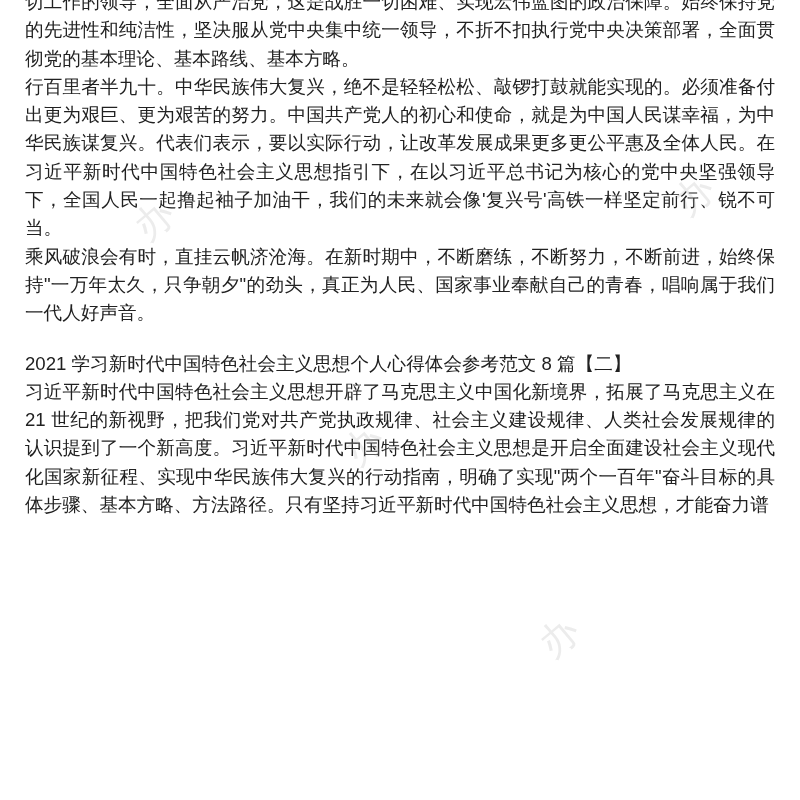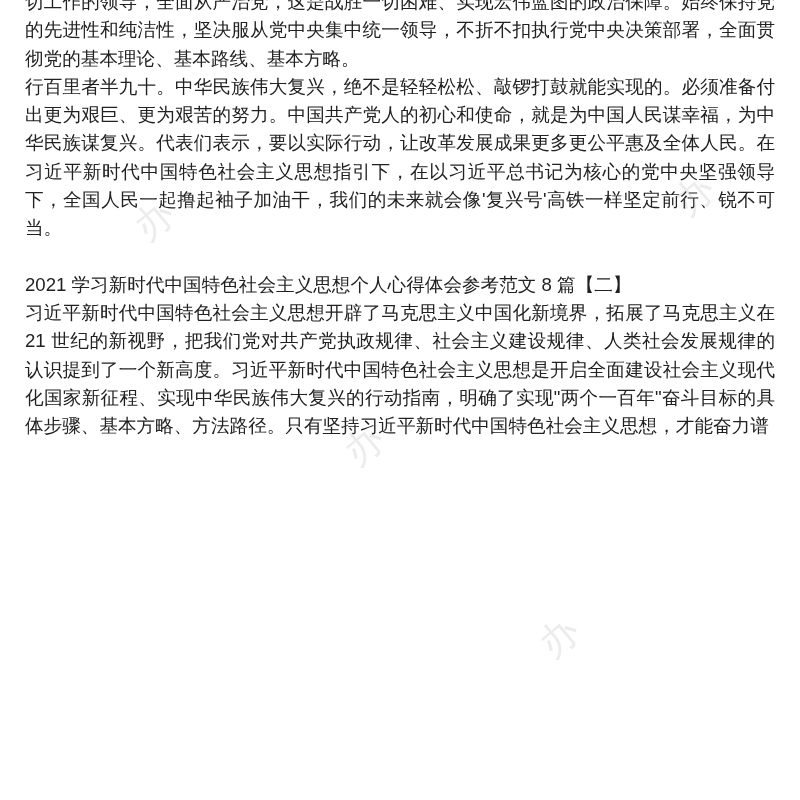--- a/index.html
+++ b/index.html
@@ -23,21 +23,21 @@
     font-size: 18.6px;
     line-height: 28.3px;
     text-align: justify;
     text-justify: inter-character;
   }
   .page p {
     margin: 0;
     padding: 0;
   }
   .page p.section-heading {
-    margin-top: 28px; 
+    margin-top: 22px; 
   }
   .watermark-layer {
     position: absolute;
     left: 0; top: 0;
     width: 800px; height: 800px;
     pointer-events: none;
     z-index: 1;
   }
   .wm {
     position: absolute;
@@ -57,15 +57,16 @@
 <div class="watermark-layer">
   <span class="wm">办</span>
   <span class="wm">办</span>
   <span class="wm">办</span>
   <span class="wm">办</span>
 </div>
 
 <div class="page" id="doc-page">
     <p>切工作的领导，全面从严治党，这是战胜一切困难、实现宏伟蓝图的政治保障。始终保持党的先进性和纯洁性，坚决服从党中央集中统一领导，不折不扣执行党中央决策部署，全面贯彻党的基本理论、基本路线、基本方略。</p>
     <p>行百里者半九十。中华民族伟大复兴，绝不是轻轻松松、敲锣打鼓就能实现的。必须准备付出更为艰巨、更为艰苦的努力。中国共产党人的初心和使命，就是为中国人民谋幸福，为中华民族谋复兴。代表们表示，要以实际行动，让改革发展成果更多更公平惠及全体人民。在习近平新时代中国特色社会主义思想指引下，在以习近平总书记为核心的党中央坚强领导下，全国人民一起撸起袖子加油干，我们的未来就会像'复兴号'高铁一样坚定前行、锐不可当。</p>
+    <p>乘风破浪会有时，直挂云帆济沧海。在新时期中，不断磨练，不断努力，不断前进，始终保持"一万年太久，只争朝夕"的劲头，真正为人民、国家事业奉献自己的青春，唱响属于我们一代人好声音。</p>
     <p class="section-heading">2021 学习新时代中国特色社会主义思想个人心得体会参考范文 8 篇【二】</p>
     <p>习近平新时代中国特色社会主义思想开辟了马克思主义中国化新境界，拓展了马克思主义在 21 世纪的新视野，把我们党对共产党执政规律、社会主义建设规律、人类社会发展规律的认识提到了一个新高度。习近平新时代中国特色社会主义思想是开启全面建设社会主义现代化国家新征程、实现中华民族伟大复兴的行动指南，明确了实现"两个一百年"奋斗目标的具体步骤、基本方略、方法路径。只有坚持习近平新时代中国特色社会主义思想，才能奋力谱</p>
   </div>
 
 </body></html>

